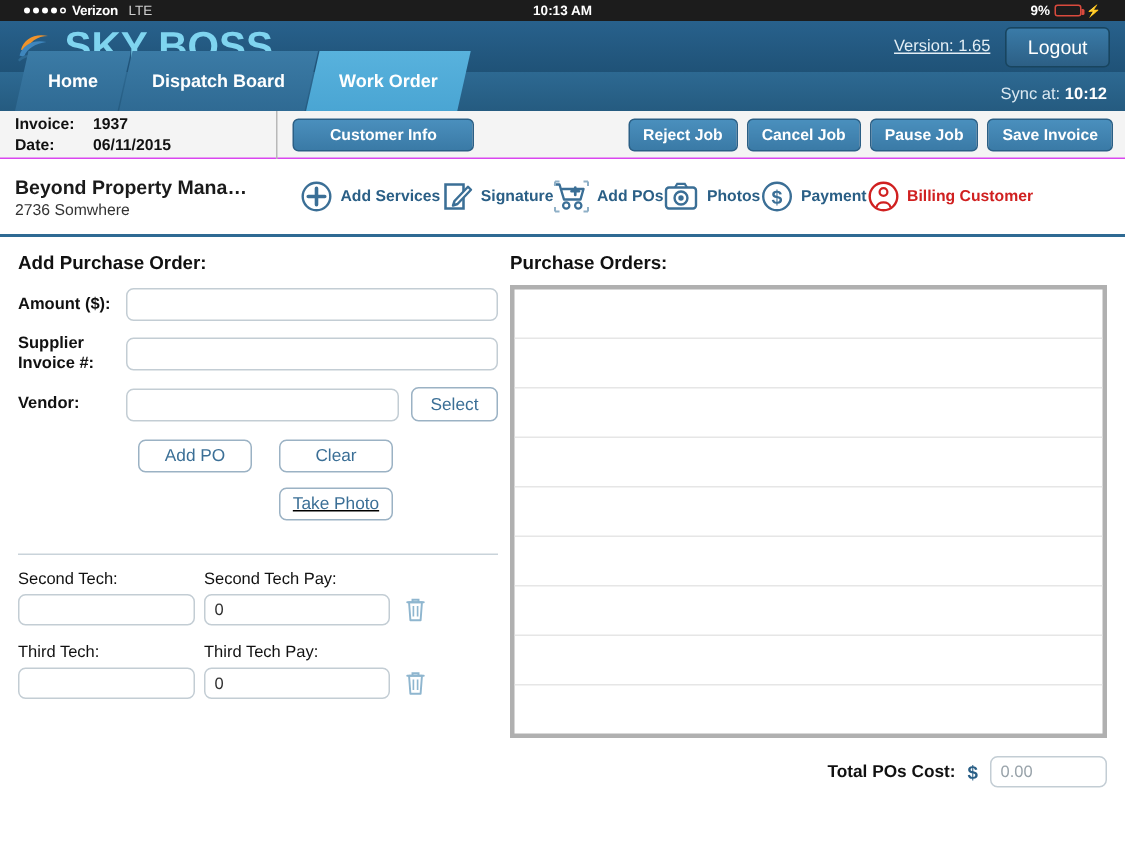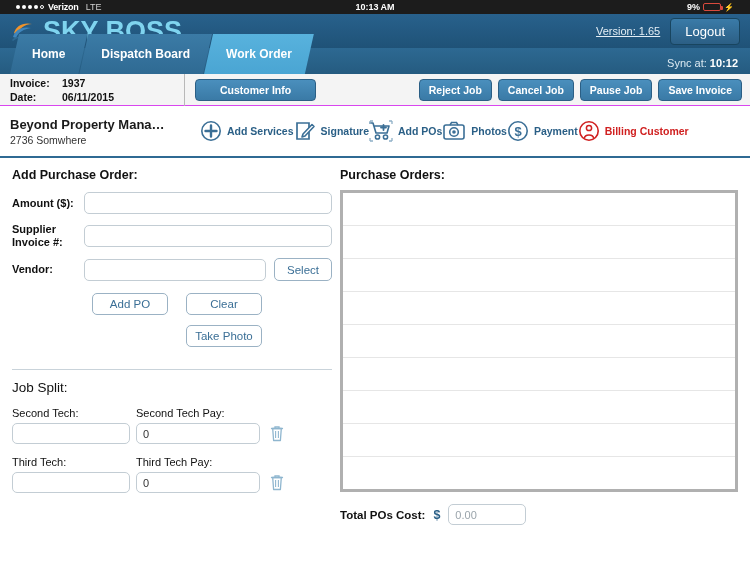--- a/index.html
+++ b/index.html
@@ -182,21 +182,21 @@
     background: #fff; color: #3b6f96; font-size: 11.5px;
     cursor: pointer; font-family: "Liberation Sans", sans-serif;
   }
   .btn-row { display: flex; gap: 18px; margin: 12px 0 0 80px; }
   .obtn {
     width: 76px; height: 22px;
     border: 1px solid #9bb2c4; border-radius: 5px;
     background: #fff; color: #3b6f96; font-size: 11.5px;
     cursor: pointer; font-family: "Liberation Sans", sans-serif;
   }
-  .btn-row.second { margin: 10px 0 0 174px; }
+  .btn-row.second { margin: 10px 0 0 174px; text-decoration: underline; }
 
   .divider { height: 1px; background: #c9d3da; margin: 22px 0 10px 0; }
 
   .js-title { font-size: 13.5px; color: #111; margin-bottom: 12px; }
   .js-lblrow { display: flex; margin-bottom: 4px; }
   .js-lbl { font-size: 11px; color: #111; }
   .js-lbl.a { width: 124px; }
   .js-inprow { display: flex; align-items: center; margin-bottom: 12px; }
   .js-in {
     width: 118px; height: 21px;
@@ -212,21 +212,21 @@
   .po-box {
     height: 302px;
     border: 3px solid #b0b0b0;
     background: #ffffff;
     overflow: hidden;
   }
   .po-row { height: 33px; border-bottom: 1px solid #e6e6e6; }
   .po-row:last-child { border-bottom: none; }
 
   .total-row {
-    display: flex; align-items: center; 
+    display: flex; align-items: center; justify-content: flex-end;
     margin-top: 12px; gap: 8px;
   }
   .total-lbl { font-size: 11.5px; font-weight: bold; color: #111; }
   .dollar { font-size: 12.5px; font-weight: bold; color: #2a5f86; }
   .total-in {
     width: 78px; height: 21px;
     border: 1px solid #c3cdd4; border-radius: 5px;
     background: #fff; font-size: 11px; padding: 0 6px; color: #333;
     font-family: "Liberation Sans", sans-serif;
   }
@@ -394,21 +394,20 @@
     <div class="btn-row">
       <button class="obtn">Add PO</button>
       <button class="obtn">Clear</button>
     </div>
     <div class="btn-row second">
       <button class="obtn">Take Photo</button>
     </div>
 
     <div class="divider"></div>
 
-    <div class="js-title">Job Split:</div>
 
     <div class="js-lblrow">
       <span class="js-lbl a">Second Tech:</span>
       <span class="js-lbl">Second Tech Pay:</span>
     </div>
     <div class="js-inprow">
       <input class="js-in" type="text" value="" style="">
       <input class="js-in pay" type="text" value="0" style="">
       <svg class="trash" width="14" height="17" viewBox="0 0 14 17">
         <path d="M1.5 3.5 H12.5 M5 3.5 V1.8 H9 V3.5" fill="none" stroke="#8fb6cf" stroke-width="1.3" stroke-linecap="round"></path>

